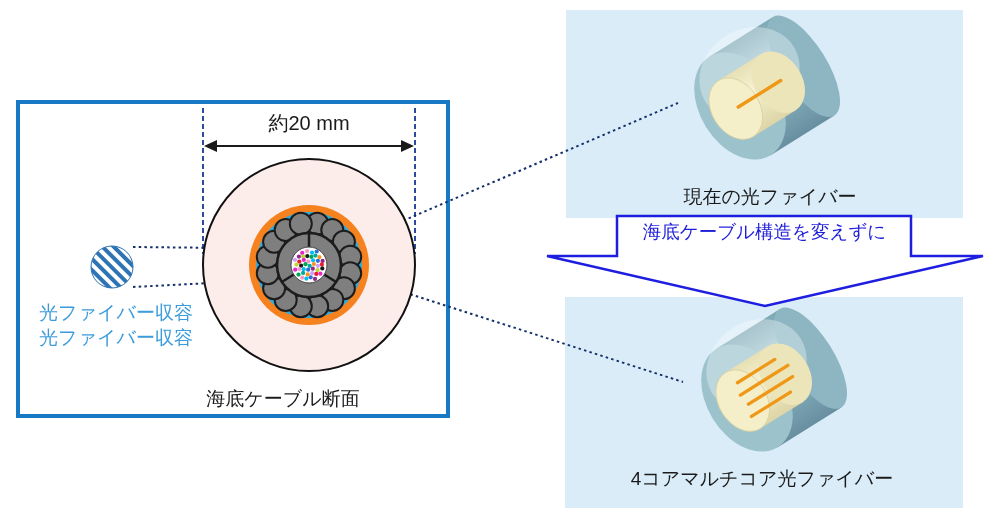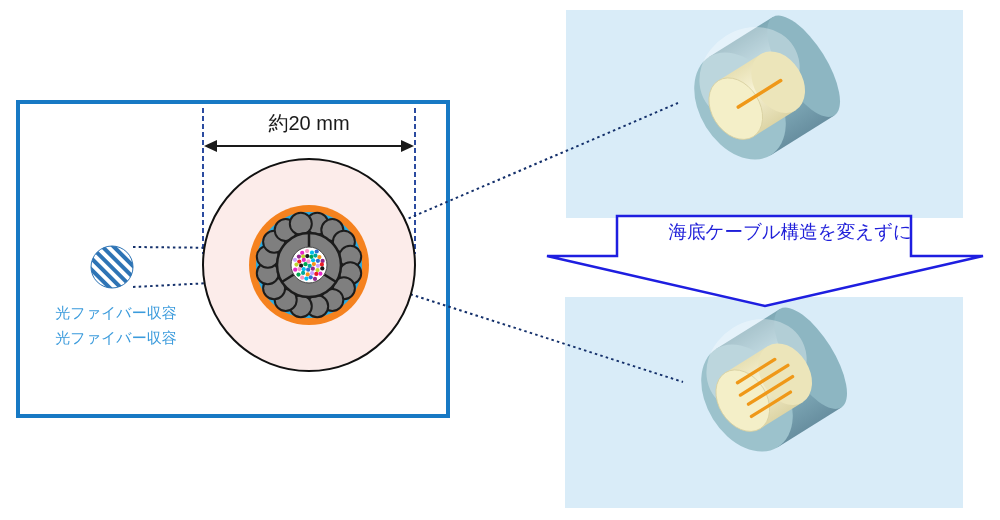--- a/index.html
+++ b/index.html
@@ -4,26 +4,26 @@
 <style>
   html,body{margin:0;padding:0;background:#ffffff;}
   #canvas{position:relative;width:1000px;height:520px;background:#ffffff;overflow:hidden;
           font-family:"Liberation Sans","DejaVu Sans",sans-serif;}
   .panel{position:absolute;background:#d9ecf8;}
   #left-box{position:absolute;left:16px;top:100px;width:426px;height:310px;
             border:4px solid #1779c4;background:#ffffff;}
   #main-svg{position:absolute;left:0;top:0;width:1000px;height:520px;}
   .lbl{position:absolute;color:#1a1a1a;text-align:center;white-space:nowrap;}
   #dim-label{left:229px;top:110px;width:160px;font-size:20px;}
-  #fiber-note{left:14px;top:300px;width:204px;font-size:15px;line-height:25px;color:#3b9bdc;}
+  #fiber-note{left:14px;top:300px;width:204px;font-size:19px;line-height:25px;color:#3b9bdc;}
   #cable-caption{left:183px;top:386px;width:200px;font-size:19px;}
   #current-caption{left:660px;top:184px;width:220px;font-size:19px;}
   #multicore-caption{left:622px;top:466px;width:280px;font-size:19px;}
   #banner-text{left:617px;top:221px;width:295px;font-size:18.5px;line-height:22px;
-               color:#1f1fd9;text-align:right;}
+               color:#1f1fd9;text-align:center;}
 </style>
 </head>
 <body>
 
 <div id="canvas">
 
   <div id="left-box"></div>
 
   <div class="panel" id="top-panel" style="left:566px;top:10px;width:397px;height:208px;"></div>
   <div class="panel" id="bottom-panel" style="left:565px;top:297px;width:398px;height:211px;"></div>
@@ -171,20 +171,23 @@
     <path d="M617,216 L911,216 L911,256 L983,256 L765,306 L547,256 L617,256 Z" fill="#ffffff" stroke="#1e1ee0" stroke-width="2.5" stroke-linejoin="miter"></path>
   </svg>
 
   <div class="lbl" id="dim-label">約20 mm</div>
 
   <div class="lbl" id="fiber-note">
     <div>光ファイバー収容</div>
     <div>光ファイバー収容</div>
   </div>
 
+  <div class="lbl" id="cable-caption">海底ケーブル断面</div>
 
+  <div class="lbl" id="current-caption">現在の光ファイバー</div>
 
+  <div class="lbl" id="multicore-caption">4コアマルチコア光ファイバー</div>
 
   <div class="lbl" id="banner-text">
     <div>海底ケーブル構造を変えずに</div>
   </div>
 
 </div>
 
 </body></html>

